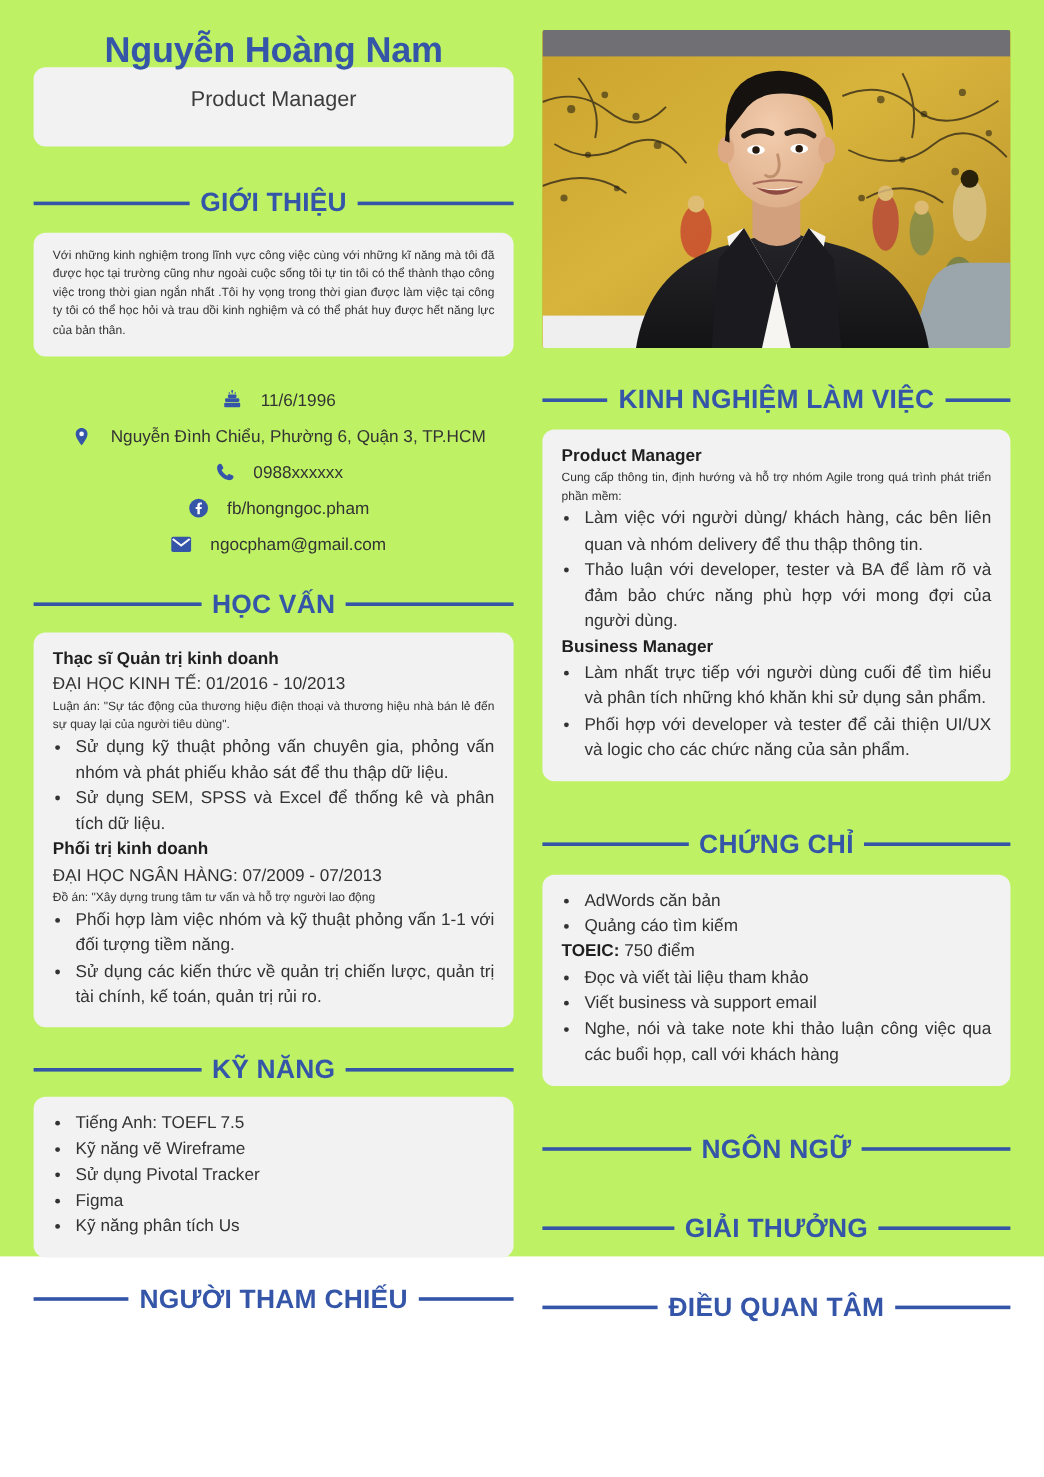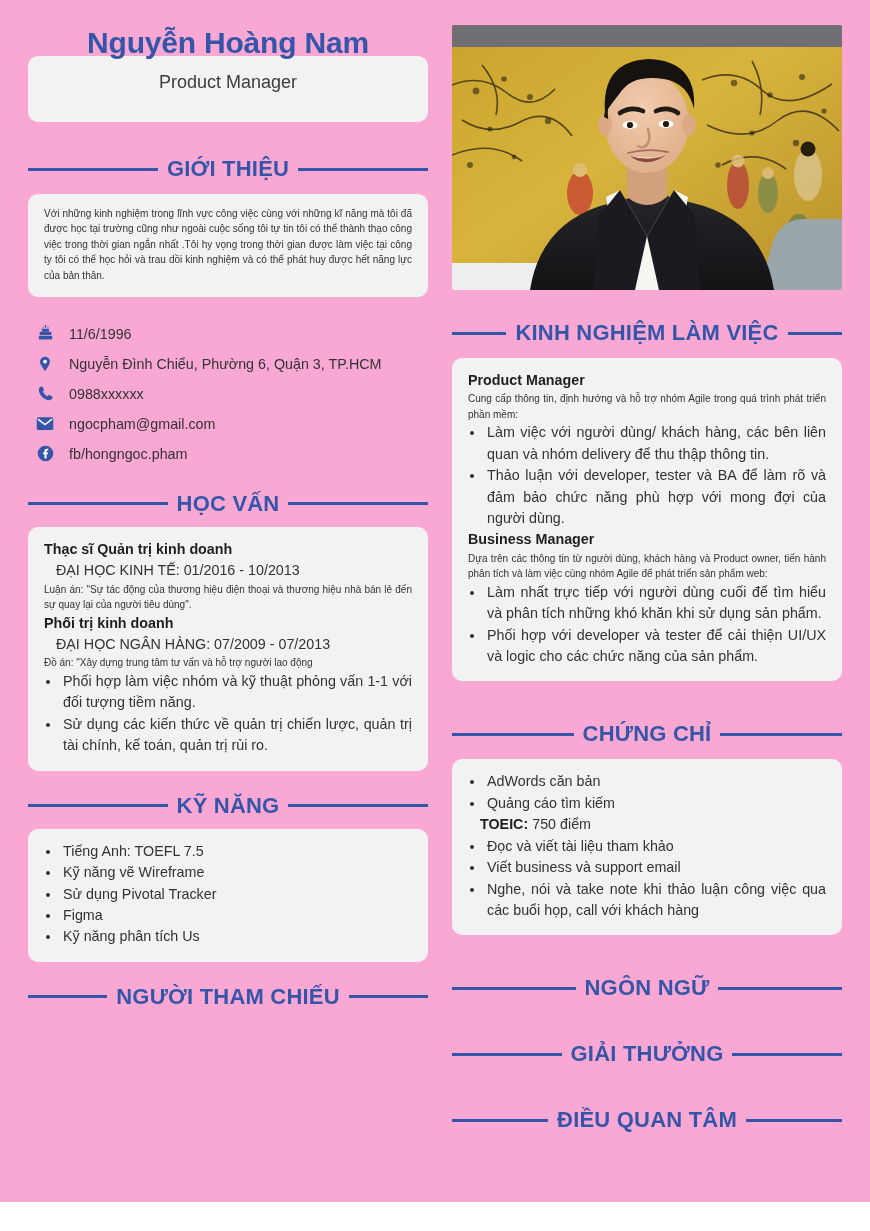--- a/index.html
+++ b/index.html
@@ -6,22 +6,22 @@
   html, body {
     width: 870px;
     height: 1231px;
     background: #ffffff;
     font-family: "Liberation Sans", sans-serif;
     overflow: hidden;
   }
   .page {
     position: relative;
     width: 870px;
-    height: 1202px;
-    background: #f9a8d4;
+    height: 1047px;
+    background: #bef264;
     display: flex;
     gap: 0;
   }
   .col-left {
     width: 438px;
     padding: 22px 0 0 28px;
     position: relative;
   }
   .col-right {
     width: 432px;
@@ -95,21 +95,20 @@
   .body-text {
     font-size: 10px;
     line-height: 1.54;
     color: #333333;
     text-align: justify;
   }
   .plain-text {
     font-size: 14.3px;
     line-height: 1.5;
     color: #333333;
-    margin-left: 12px;
   }
   .item-title {
     font-size: 14.3px;
     font-weight: bold;
     color: #1f1f1f;
     line-height: 1.5;
   }
   ul.bullets {
     margin: 0 0 0 17px;
     padding: 0;
@@ -128,20 +127,21 @@
   .contact-list {
     margin-top: 22px;
     width: 400px;
   }
   .contact-row {
     display: flex;
     align-items: center;
     gap: 15px;
     height: 30px;
     padding-left: 8px;
+    justify-content: center;
   }
   .contact-row .ic {
     flex: 0 0 18px;
     width: 18px;
     height: 18px;
     display: flex;
     align-items: center;
     justify-content: center;
   }
   .contact-row .txt {
@@ -220,52 +220,56 @@
         <span class="ic">
           <svg class="bi" width="17" height="17" viewBox="0 0 24 24" fill="#3556a8">
             <path d="M6.6 2C5 2 2.6 3.4 2.6 6.6c0 7.3 7.5 14.8 14.8 14.8 3.2 0 4.6-2.4 4.6-4 0-.6-.3-1.1-.9-1.4l-3.4-1.7c-.7-.4-1.5-.2-2 .4l-1.1 1.4C12.3 15 9 11.7 8 9.3l1.4-1.1c.6-.5.8-1.3.4-2L8.1 2.9C7.8 2.3 7.3 2 6.6 2z"></path>
           </svg>
         </span>
         <span class="txt">0988xxxxxx</span>
       </div>
 
       <div class="contact-row">
         <span class="ic">
+          <svg class="bi" width="17" height="17" viewBox="0 0 24 24">
+            <circle cx="12" cy="12" r="11" fill="#3556a8"></circle>
+            <path d="M13.4 19v-6h2l.4-2.5h-2.4V8.9c0-.7.2-1.2 1.2-1.2h1.3V5.4c-.3 0-1.1-.1-2-.1-2 0-3.4 1.2-3.4 3.4v1.8H8.5V13h2.1v6h2.8z" fill="#ffffff"></path>
+          </svg>
+        </span>
+        <span class="txt">fb/hongngoc.pham</span>
+      </div>
+
+      <div class="contact-row">
+        <span class="ic">
           <svg class="bi" width="18" height="15" viewBox="0 0 24 20" fill="none">
             <rect x="1" y="1.6" width="22" height="17" rx="2" fill="#3556a8"></rect>
             <path d="M2.6 4.2L12 11.4l9.4-7.2" stroke="#f9f9f9" stroke-width="2.2" fill="none"></path>
           </svg>
         </span>
         <span class="txt">ngocpham@gmail.com</span>
       </div>
-
-      <div class="contact-row">
-        <span class="ic">
-          <svg class="bi" width="17" height="17" viewBox="0 0 24 24">
-            <circle cx="12" cy="12" r="11" fill="#3556a8"></circle>
-            <path d="M13.4 19v-6h2l.4-2.5h-2.4V8.9c0-.7.2-1.2 1.2-1.2h1.3V5.4c-.3 0-1.1-.1-2-.1-2 0-3.4 1.2-3.4 3.4v1.8H8.5V13h2.1v6h2.8z" fill="#ffffff"></path>
-          </svg>
-        </span>
-        <span class="txt">fb/hongngoc.pham</span>
-      </div>
     </div>
 
     <div class="sp22"></div>
 
     <div class="sec-head">
       <span class="rule"></span>
       <span class="sec-title">HỌC VẤN</span>
       <span class="rule"></span>
     </div>
     <div class="sp10"></div>
     <div class="card">
       <div>
         <div class="item-title">Thạc sĩ Quản trị kinh doanh</div>
         <div class="plain-text">ĐẠI HỌC KINH TẾ: 01/2016 - 10/2013</div>
         <div class="body-text">Luận án: "Sự tác động của thương hiệu điện thoại và thương hiệu nhà bán lẻ đến sự quay lại của người tiêu dùng".</div>
+        <ul class="bullets">
+          <li>Sử dụng kỹ thuật phỏng vấn chuyên gia, phỏng vấn nhóm và phát phiếu khảo sát để thu thập dữ liệu.</li>
+          <li>Sử dụng SEM, SPSS và Excel để thống kê và phân tích dữ liệu.</li>
+        </ul>
       </div>
       <div>
         <div class="item-title">Phối trị kinh doanh</div>
         <div class="plain-text">ĐẠI HỌC NGÂN HÀNG: 07/2009 - 07/2013</div>
         <div class="body-text">Đồ án: "Xây dựng trung tâm tư vấn và hỗ trợ người lao động</div>
         <ul class="bullets">
           <li>Phối hợp làm việc nhóm và kỹ thuật phỏng vấn 1-1 với đối tượng tiềm năng.</li>
           <li>Sử dụng các kiến thức về quản trị chiến lược, quản trị tài chính, kế toán, quản trị rủi ro.</li>
         </ul>
       </div>
@@ -409,21 +413,20 @@
       <div>
         <div class="item-title">Product Manager</div>
         <div class="body-text">Cung cấp thông tin, định hướng và hỗ trợ nhóm Agile trong quá trình phát triển phần mềm:</div>
         <ul class="bullets">
           <li>Làm việc với người dùng/ khách hàng, các bên liên quan và nhóm delivery để thu thập thông tin.</li>
           <li>Thảo luận với developer, tester và BA để làm rõ và đảm bảo chức năng phù hợp với mong đợi của người dùng.</li>
         </ul>
       </div>
       <div>
         <div class="item-title">Business Manager</div>
-        <div class="body-text">Dựa trên các thông tin từ người dùng, khách hàng và Product owner, tiến hành phân tích và làm việc cùng nhóm Agile để phát triển sản phẩm web:</div>
         <ul class="bullets">
           <li>Làm nhất trực tiếp với người dùng cuối để tìm hiểu và phân tích những khó khăn khi sử dụng sản phẩm.</li>
           <li>Phối hợp với developer và tester để cải thiện UI/UX và logic cho các chức năng của sản phẩm.</li>
         </ul>
       </div>
     </div>
 
     <div class="sp40"></div>
 
     <div class="sec-head">

